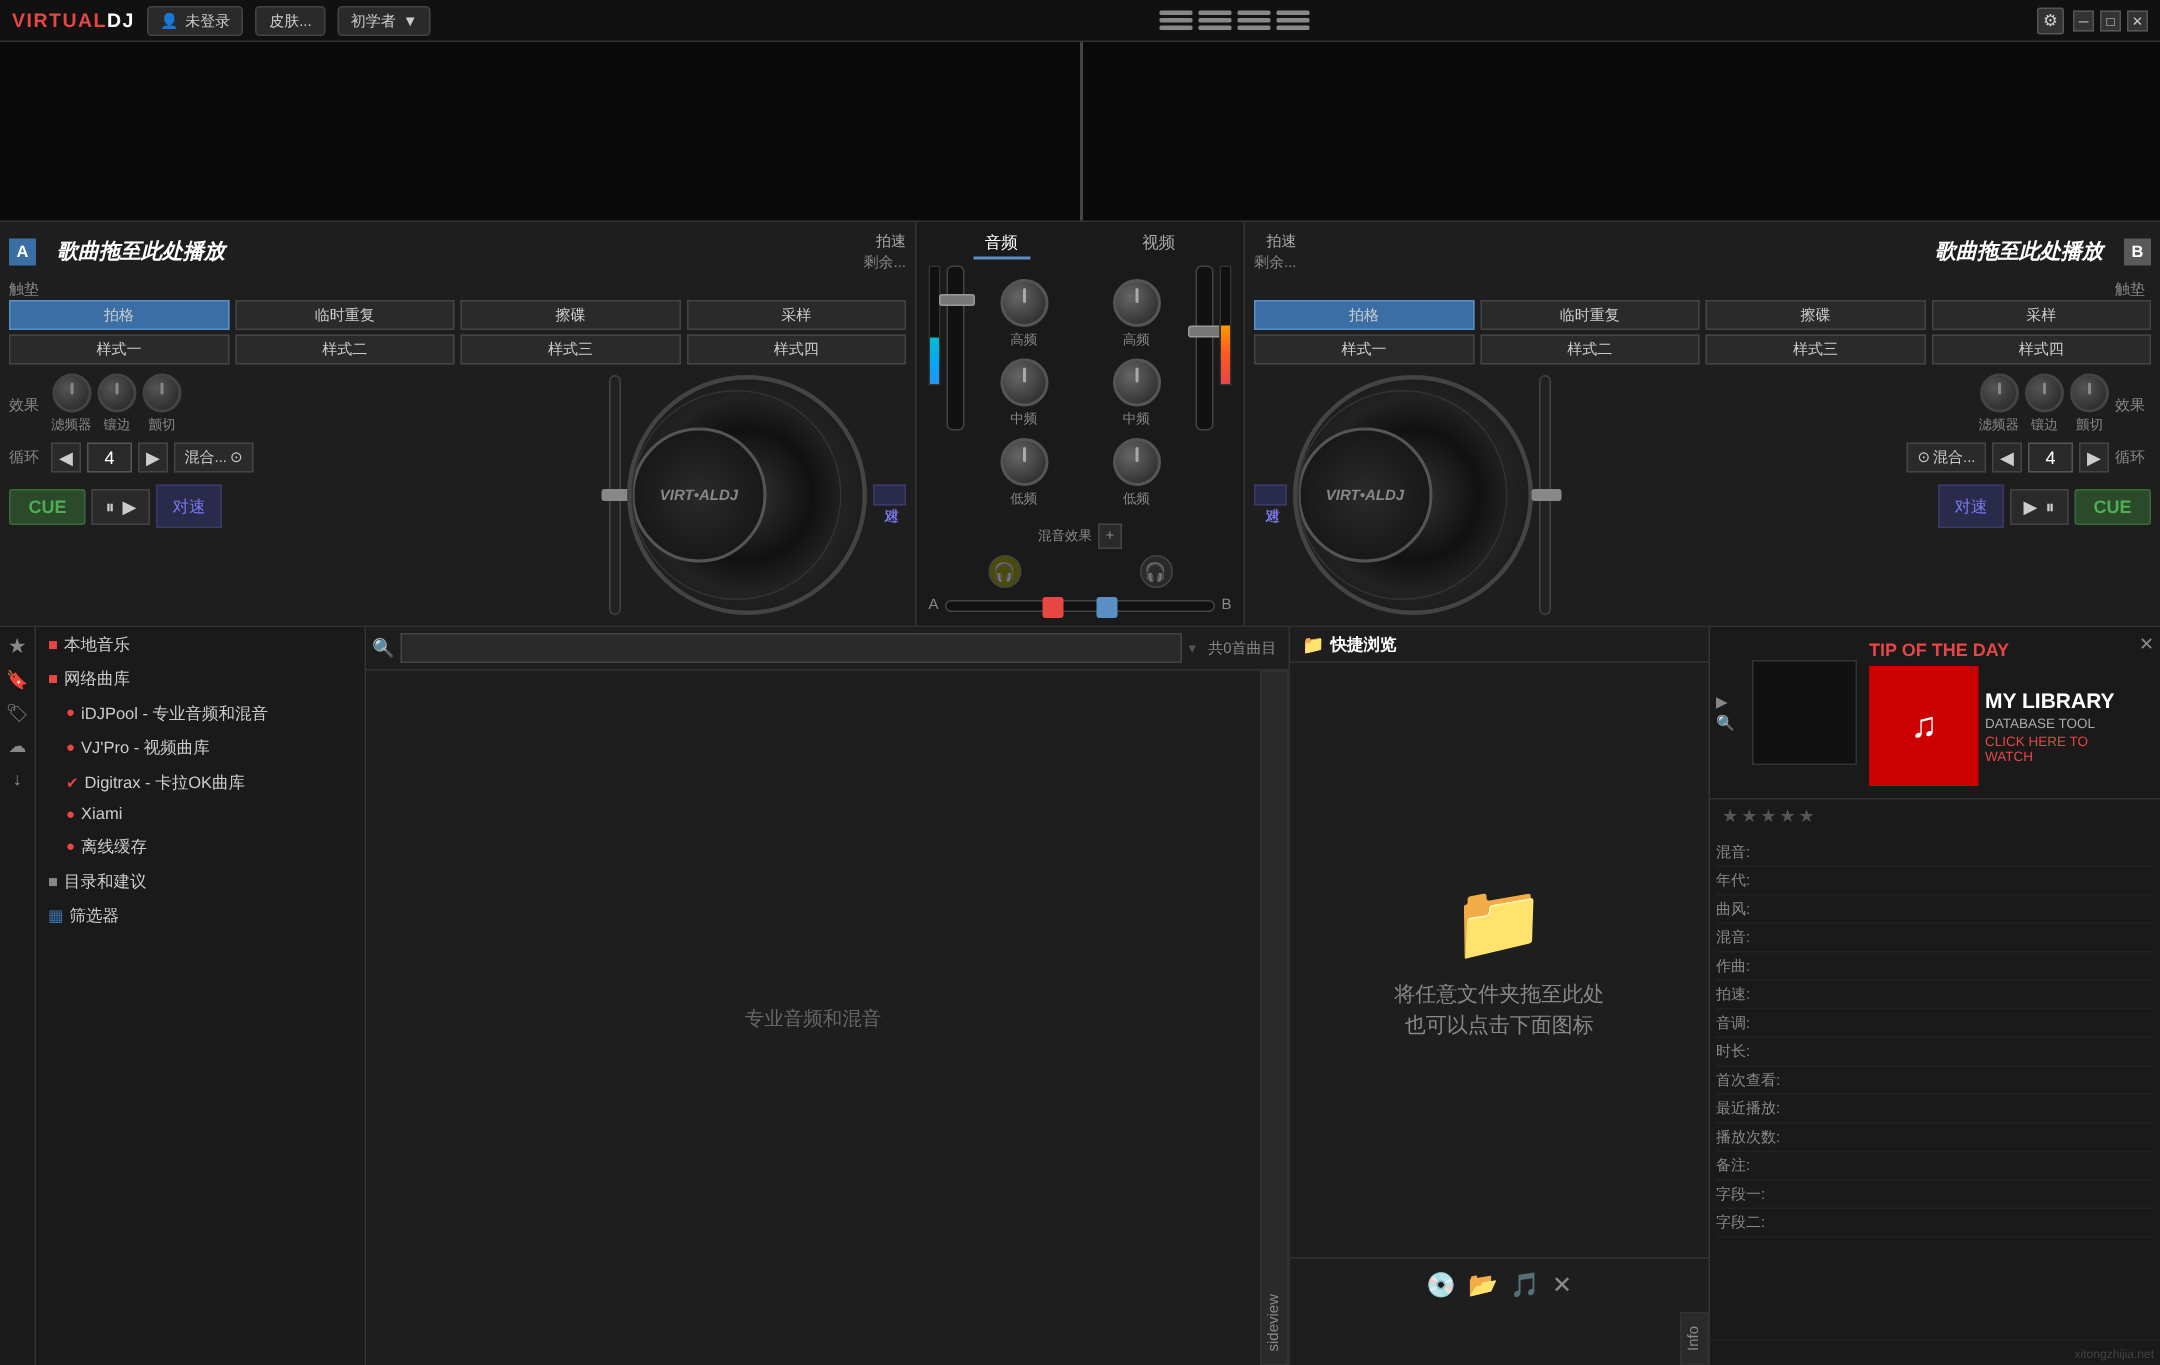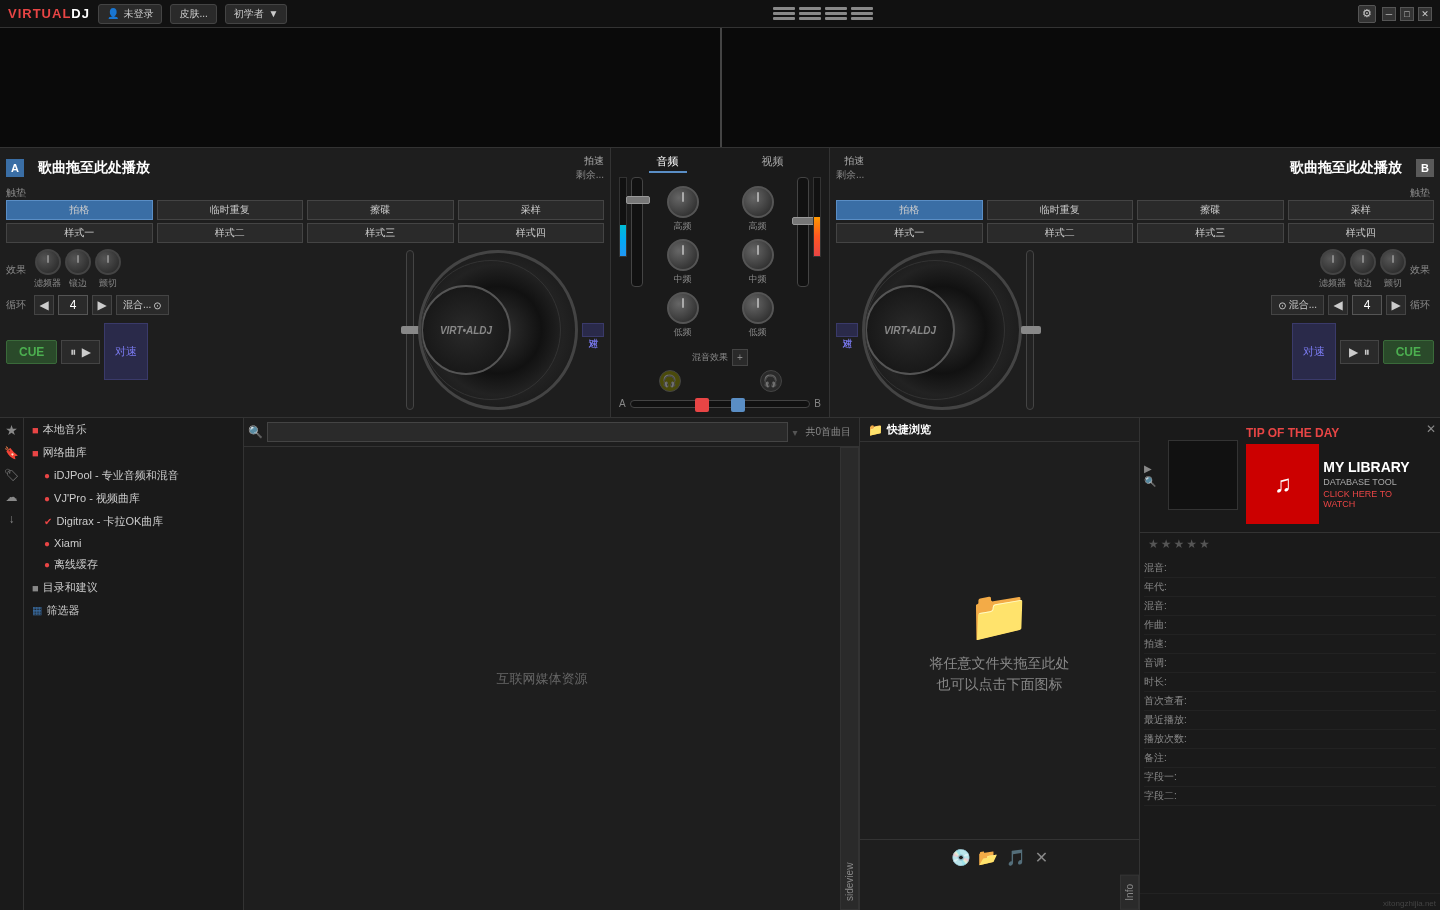--- a/index.html
+++ b/index.html
@@ -127,20 +127,21 @@
       font-weight: bold;
     }
     .deck-label.a { background: #3a6ea5; }
     .deck-label.b { background: #5a5a5a; }
     .drop-text {
       color: #fff;
       font-size: 14px;
       font-weight: bold;
       flex: 1;
       padding: 0 8px;
+      font-style: italic;
     }
     .bpm-area {
       text-align: right;
       font-size: 10px;
       color: #aaa;
     }
     .pad-btn {
       flex: 1;
       height: 20px;
       background: #2a2a2a;
@@ -236,21 +237,21 @@
       border: 1px solid #444;
       color: #ccc;
       padding: 4px 8px;
       font-size: 12px;
       cursor: pointer;
     }
     .sync-btn {
       background: #2a2a4a;
       border: 1px solid #3a3a6a;
       color: #7a7af0;
-      padding: 20px 10px;
+      padding: 6px 10px;
       font-size: 11px;
       cursor: pointer;
     }
     .turntable {
       width: 160px;
       height: 160px;
       border-radius: 50%;
       background: radial-gradient(circle at center, #333 0%, #111 40%, #222 60%, #111 100%);
       border: 3px solid #444;
       display: flex;
@@ -1025,21 +1026,21 @@
 
   <div id="file-browser">
     <div class="browser-toolbar">
       <span style="color:#888;font-size:12px;">🔍</span>
       <input class="search-input" type="text" style="">
       <span style="color:#555;font-size:10px;">▾</span>
       <span class="count-badge">共0首曲目</span>
     </div>
     <div style="display:flex;flex:1;">
       <div class="browser-content" style="flex:1;">
-        <div class="browser-empty">互联网媒体资源</div>
+        <div class="browser-empty">专业音频和混音</div>
       </div>
       <div class="side-tab">sideview</div>
     </div>
   </div>
 
   <div id="quick-browse">
     <div class="qb-header">
       <span style="color:#888;font-size:12px;">📁</span>
       <span class="qb-label">快捷浏览</span>
     </div>
@@ -1094,20 +1095,24 @@
     <div class="info-rows">
       <div class="info-row">
         <span class="info-row-label">混音:</span>
         <span class="info-row-value"></span>
       </div>
       <div class="info-row">
         <span class="info-row-label">年代:</span>
         <span class="info-row-value"></span>
       </div>
       <div class="info-row">
+        <span class="info-row-label">曲风:</span>
+        <span class="info-row-value"></span>
+      </div>
+      <div class="info-row">
         <span class="info-row-label">混音:</span>
         <span class="info-row-value"></span>
       </div>
       <div class="info-row">
         <span class="info-row-label">作曲:</span>
         <span class="info-row-value"></span>
       </div>
       <div class="info-row">
         <span class="info-row-label">拍速:</span>
         <span class="info-row-value"></span>

